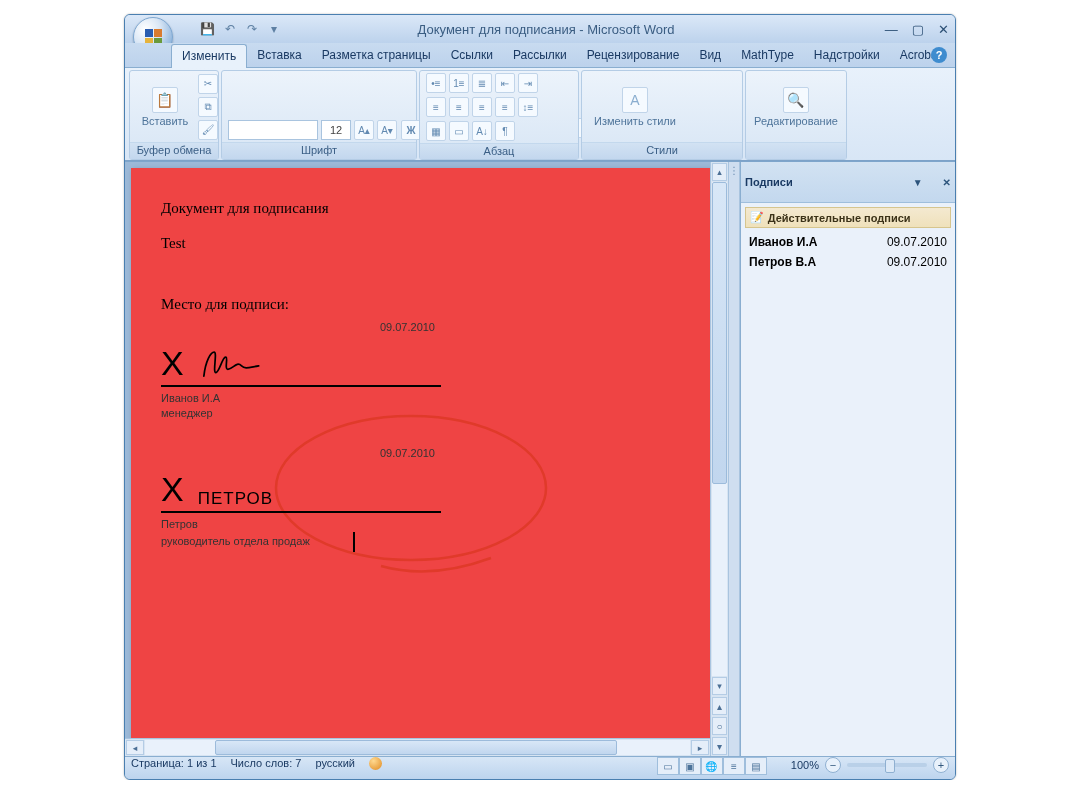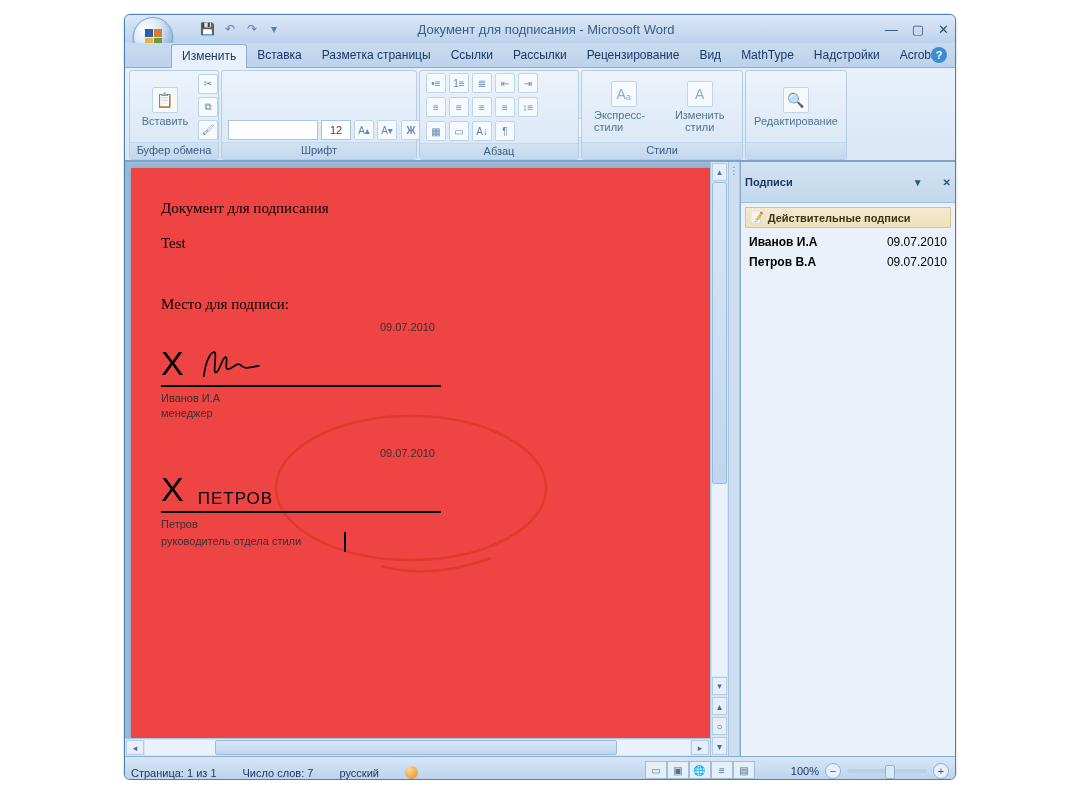--- a/index.html
+++ b/index.html
@@ -69,21 +69,21 @@
 .tp-list{flex:1;padding:0 4px;overflow:hidden}
 .tp-row{display:flex;justify-content:space-between;padding:3px 4px;font-size:12px;color:#000}
 .tp-row b{font-weight:bold}
 .tp-footer{padding:6px 8px;font-size:11px;border-top:1px solid #cfdef0;background:#e5eef8;color:#1a3a63}
 .tp-footer .hd{font-weight:bold;margin-bottom:2px}
 .tp-footer .body{color:#35597f;line-height:1.3}
 .tp-footer a{color:#1b5fab;text-decoration:none;display:block;margin-top:4px}
 
 .gripper{width:10px;background:#cfdef0;border-left:1px solid #a9c4df;border-right:1px solid #a9c4df;display:flex;align-items:flex-start;justify-content:center;padding-top:3px;color:#6b8eb2;font-size:10px}
 
-.status{height:22px;background:linear-gradient(#d7e6f6,#bdd4ee);border-top:1px solid #8aaed0;display:flex;align-items:flex-end;padding:0 6px;gap:26px;color:#1a3a63;font-size:11px}
+.status{height:22px;background:linear-gradient(#d7e6f6,#bdd4ee);border-top:1px solid #8aaed0;display:flex;align-items:flex-start;padding:0 6px;gap:14px;color:#1a3a63;font-size:11px}
 .status .cell{white-space:nowrap}
 .status .sealed{width:13px;height:13px;border-radius:50%;background:radial-gradient(circle at 35% 30%,#ffd990,#e08a20)}
 .status .views{margin-left:auto;display:flex;gap:0}
 .status .views span{width:20px;height:16px;border:1px solid #9fbedc;background:#e5eef9;display:inline-flex;align-items:center;justify-content:center;font-size:10px;color:#4c739a}
 .status .zoom{display:flex;align-items:center;gap:6px;margin-left:10px}
 .status .zoom .btn{width:14px;height:14px;border:1px solid #8fb0d1;border-radius:50%;background:#e8f1fb;display:flex;align-items:center;justify-content:center;font-size:11px;color:#33597f}
 .status .zoom .slider{width:80px;height:4px;background:#b9d0e8;position:relative;border-radius:2px}
 .status .zoom .slider .t{position:absolute;left:38px;top:-4px;width:8px;height:12px;background:#dce9f7;border:1px solid #8fb0d1;border-radius:2px}
 </style>
 </head>
@@ -199,24 +199,20 @@
           <span>A↓</span>
           <span>¶</span>
         </div>
       </div>
       <div class="group-label">Абзац</div>
     </div>
 
     <div class="group" style="width:160px">
       <div class="group-body">
         <div class="bigbtn">
-          <div class="ico">Aₐ</div>
-          <span>Экспресс-стили</span>
-        </div>
-        <div class="bigbtn">
           <div class="ico">A</div>
           <span style="text-align:center">Изменить стили</span>
         </div>
       </div>
       <div class="group-label">Стили</div>
     </div>
 
     <div class="group" style="width:100px">
       <div class="group-body">
         <div class="bigbtn">
@@ -257,21 +253,21 @@
 
           <div class="sig-block" style="margin-top:26px">
             <div class="sig-date">09.07.2010</div>
             <div class="sig-line">
               <span class="sig-x">X</span>
               <span class="sig-name-typed">ПЕТРОВ</span>
             </div>
             <div class="sig-under">
               <div>Петров</div>
               <div>
-                <span>руководитель отдела стили</span>
+                <span>руководитель отдела продаж</span>
                 <span class="cursor"></span>
               </div>
             </div>
           </div>
         </div>
       </div>
       <div class="hscroll">
         <div class="arr">◂</div>
         <div class="track">
             <div class="thumb"></div>

